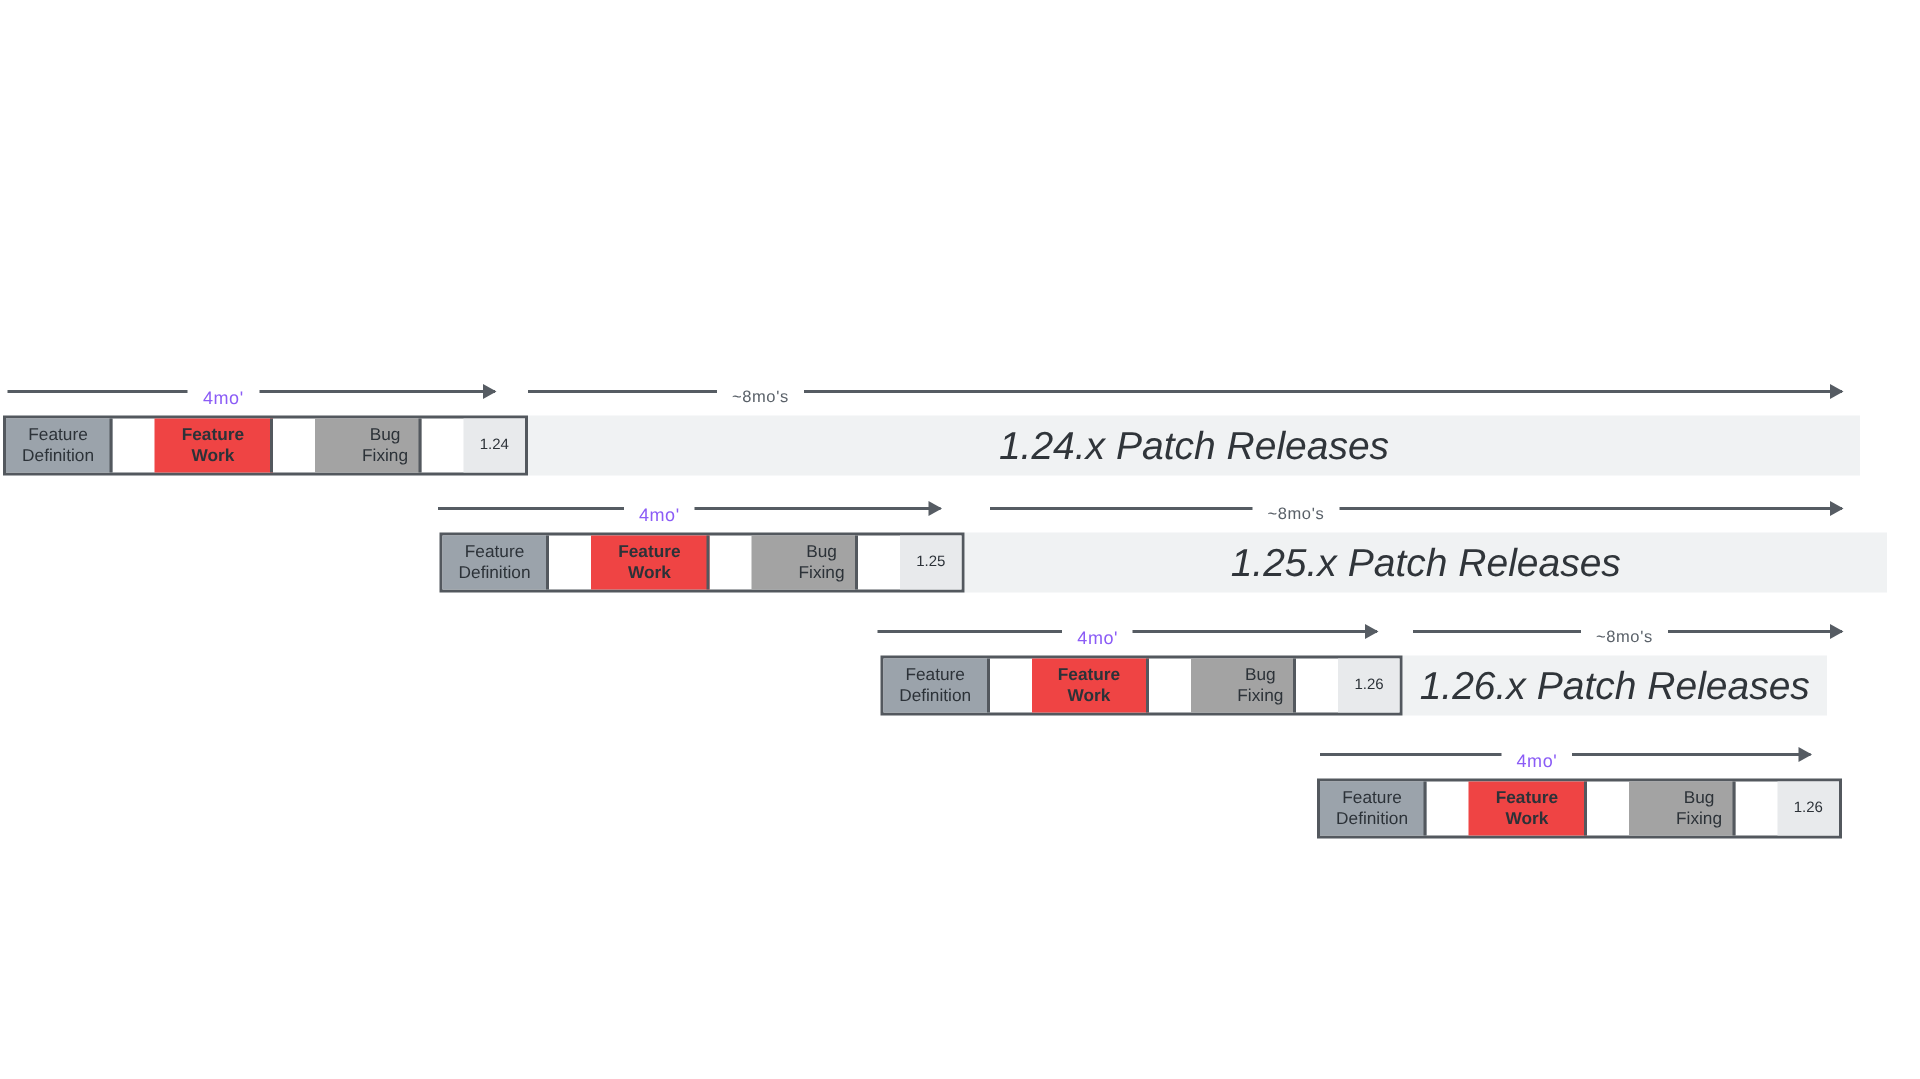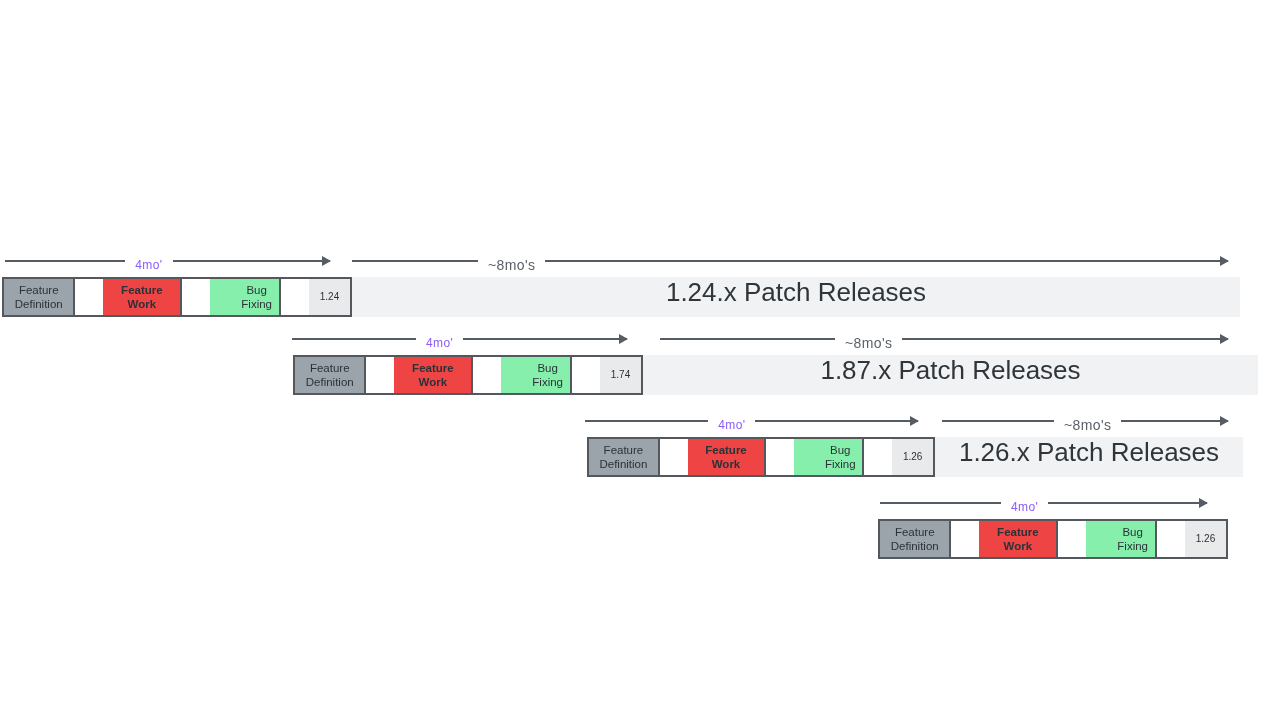--- a/index.html
+++ b/index.html
@@ -9,57 +9,57 @@
   
   .arrow{position:absolute;display:flex;align-items:center;height:14px;}
   .arrow .seg{height:2px;background:#565c63;flex:1 1 auto;position:relative;}
   .arrow .seg.s1{flex:0 0 37%;}
   .arrow .seg.head::after{
     content:"";position:absolute;right:-1px;top:-4px;width:0;height:0;
     border-left:9px solid #565c63;border-top:5px solid transparent;border-bottom:5px solid transparent;
   }
   .arrow .lbl{flex:0 0 auto;margin:0 10px;transform:translateY(4px);
     font-size:12px;color:#8b5cf6;letter-spacing:.4px;white-space:nowrap;}
-  .arrow .lbl.small{font-size:14px;color:#5a6169;}
+  .arrow .lbl.small{font-size:11px;color:#5a6169;}
   #a8-r0 .seg.s1{flex:0 0 126px;}
   #a8-r1 .seg.s1{flex:0 0 175px;}
   #a8-r2 .seg.s1{flex:0 0 112px;}
 
   
   .boxes{position:absolute;display:flex;height:40px;box-sizing:border-box;
     border:2px solid #53585e;background:#ffffff;gap:28px;}
   .phase{box-sizing:border-box;border-right:2px solid #53585e;
     display:flex;align-items:center;justify-content:center;text-align:center;
     font-size:11.5px;line-height:1.25;color:#2c3238;padding:0 2px;}
   .phase:last-child{border-right:none;}
   .phase.fd{width:28%;background:#9ba3ab;}
   .phase.fw{width:31%;background:#ef4444;font-weight:bold;}
-  .phase.bf{width:25%;background:#86efac;padding-left:26px;}
+  .phase.bf{width:25%;background:#a3a3a3;padding-left:26px;}
   .phase.ver{width:16%;background:#e8eaec;font-size:10px;}
 
   
   .band{position:absolute;height:40px;background:#f0f2f3;
-    display:flex;justify-content:center;}
+    display:flex;align-items:center;justify-content:center;font-style:italic;}
   .band .band-text{font-size:26px;color:#30353a;white-space:nowrap;}
 
   
   #a4-r0{left:5px;   top:254px; width:325px;}
   #a8-r0{left:352px; top:254px; width:876px;}
   #boxes-r0{left:2px;   top:277px; width:350px;}
   #band-r0 {left:352px; top:277px; width:888px;}
 
   #a4-r1{left:292px; top:332px; width:335px;}
   #a8-r1{left:660px; top:332px; width:568px;}
   #boxes-r1{left:293px; top:355px; width:350px;}
   #band-r1 {left:643px; top:355px; width:615px;}
 
   #a4-r2{left:585px; top:414px; width:333px;}
   #a8-r2{left:942px; top:414px; width:286px;}
   #boxes-r2{left:587px; top:437px; width:348px;}
-  #band-r2 {left:935px; top:437px; width:308px;}
+  #band-r2 {left:935px; top:437px; width:283px;}
 
   #a4-r3{left:880px; top:496px; width:327px;}
   #boxes-r3{left:878px; top:519px; width:350px;}
 </style>
 </head>
 <body>
 
 <div class="canvas">
 
   <div class="arrow" id="a4-r0">
@@ -86,27 +86,27 @@
     <div class="seg s1"></div>
     <span class="lbl">4mo'</span>
     <div class="seg head"></div>
   </div>
   <div class="arrow" id="a8-r1">
     <div class="seg s1"></div>
     <span class="lbl small">~8mo's</span>
     <div class="seg head"></div>
   </div>
   <div class="band" id="band-r1">
-    <span class="band-text">1.87.x Patch Releases</span>
+    <span class="band-text">1.25.x Patch Releases</span>
   </div>
   <div class="boxes" id="boxes-r1">
     <div class="phase fd">Feature Definition</div>
     <div class="phase fw">Feature Work</div>
     <div class="phase bf">Bug Fixing</div>
-    <div class="phase ver">1.74</div>
+    <div class="phase ver">1.25</div>
   </div>
 
   <div class="arrow" id="a4-r2">
     <div class="seg s1"></div>
     <span class="lbl">4mo'</span>
     <div class="seg head"></div>
   </div>
   <div class="arrow" id="a8-r2">
     <div class="seg s1"></div>
     <span class="lbl small">~8mo's</span>

